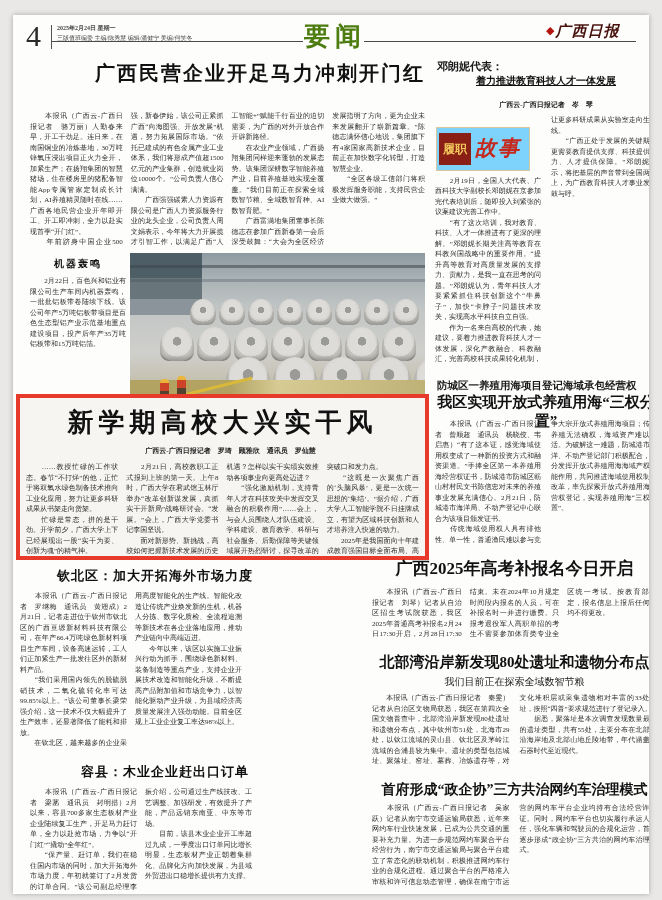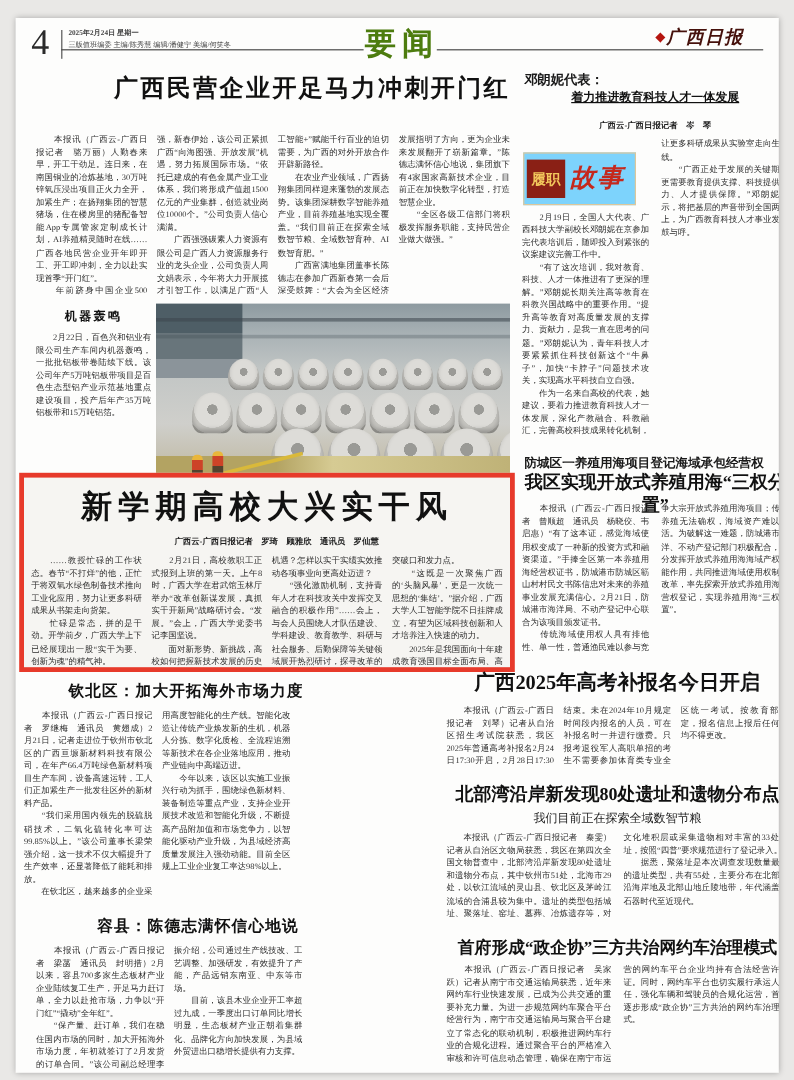--- a/index.html
+++ b/index.html
@@ -123,21 +123,21 @@
 　　“这既是一次聚焦广西的‘头脑风暴’，更是一次统一思想的‘集结’。”据介绍，广西大学人工智能学院不日挂牌成立，有望为区域科技创新和人才培养注入快速的动力。
 　　2025年是我国面向十年建成教育强国目标全面布局、高位推进之年，作为教育、科技、人才重要交汇点的高校，更应抢抓机遇、真抓实干。</div>
   </div>
 
   <div class="abs hl-sans" style="left:17px;top:552px;width:250px;font-size:13px;letter-spacing:1px;">钦北区：加大开拓海外市场力度</div>
   <div class="abs jtext cols3" style="left:7px;top:576px;width:337px;height:158px;">　　本报讯（广西云-广西日报记者　罗继梅　通讯员　黄翅成）2月21日，记者走进位于钦州市钦北区的广西亘塬新材料科技有限公司，在年产66.4万吨绿色新材料项目生产车间，设备高速运转，工人们正加紧生产一批发往区外的新材料产品。
 　　“我们采用国内领先的脱硫脱硝技术，二氧化硫转化率可达99.85%以上。”该公司董事长梁荣强介绍，这一技术不仅大幅提升了生产效率，还显著降低了能耗和排放。
 　　在钦北区，越来越多的企业采用高度智能化的生产线。智能化改造让传统产业焕发新的生机，机器人分拣、数字化质检、全流程追溯等新技术在各企业落地应用，推动产业链向中高端迈进。
 　　今年以来，该区以实施工业振兴行动为抓手，围绕绿色新材料、装备制造等重点产业，支持企业开展技术改造和智能化升级，不断提高产品附加值和市场竞争力，以智能化驱动产业升级，为县域经济高质量发展注入强劲动能。目前全区规上工业企业复工率达98%以上。</div>
 
-  <div class="abs hl-sans" style="left:27px;top:748px;width:250px;font-size:13px;letter-spacing:1px;">容县：陈德志满怀信心地说</div>
+  <div class="abs hl-sans" style="left:27px;top:748px;width:250px;font-size:13px;letter-spacing:1px;">容县：木业企业赶出口订单</div>
   <div class="abs jtext cols3" style="left:17px;top:772px;width:337px;height:105px;">　　本报讯（广西云-广西日报记者　梁菡　通讯员　封明措）2月以来，容县700多家生态板材产业企业陆续复工生产，开足马力赶订单，全力以赴抢市场，力争以“开门红”“撬动”全年红”。
 　　“保产量、赶订单，我们在稳住国内市场的同时，加大开拓海外市场力度，年初就签订了2月发货的订单合同。”该公司副总经理李振介绍，公司通过生产线技改、工艺调整、加强研发，有效提升了产能，产品远销东南亚、中东等市场。
 　　目前，该县木业企业开工率超过九成，一季度出口订单同比增长明显，生态板材产业正朝着集群化、品牌化方向加快发展，为县域外贸进出口稳增长提供有力支撑。</div>
 
   <div class="abs kicker" style="left:424px;top:44px;font-size:11px;">邓朗妮代表：</div>
   <div class="abs hl-serif" style="left:422px;top:59px;width:222px;font-size:10px;text-decoration:underline;">着力推进教育科技人才一体发展</div>
   <div class="abs byline" style="left:422px;top:85px;width:222px;">广西云-广西日报记者　岑　琴</div>
   <div class="abs jtext cols2" style="left:422px;top:100px;width:222px;height:256px;">
     <div class="badge">
       <span class="badge-left">履职</span>

